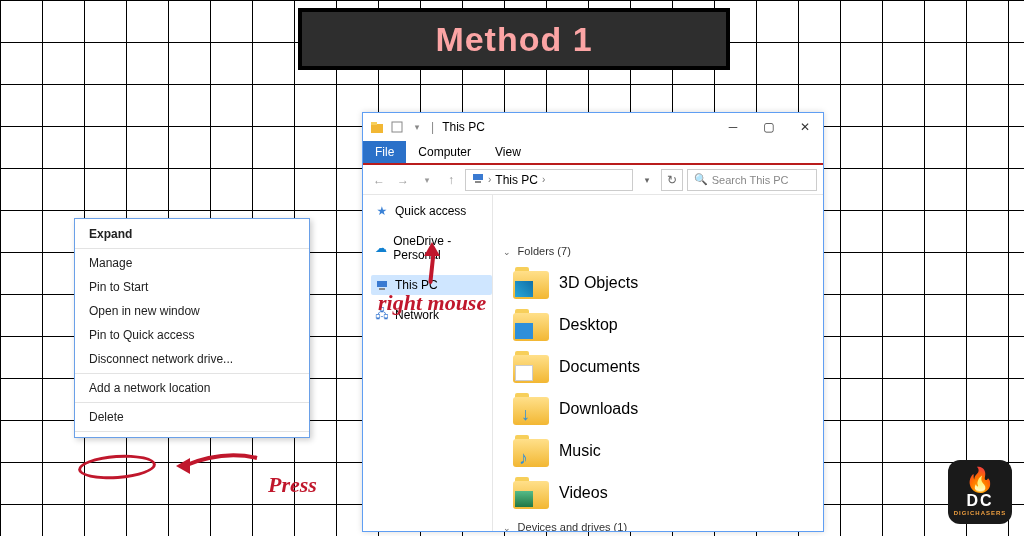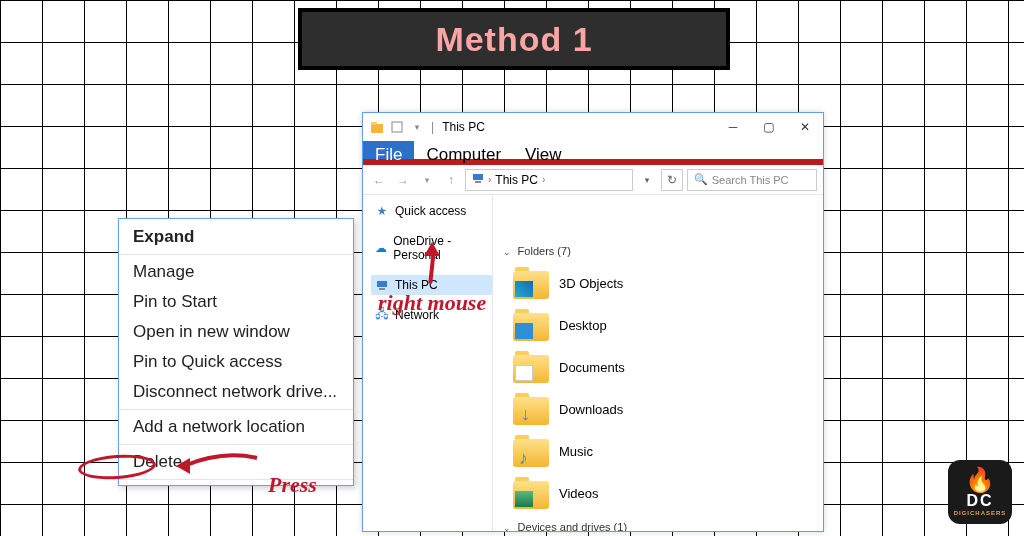--- a/index.html
+++ b/index.html
@@ -20,21 +20,21 @@
 
 .explorer { position: absolute; top: 112px; left: 362px; width: 462px; height: 420px;
   background: #fff; border: 1px solid #5f9ef3; box-shadow: 0 0 6px rgba(0,0,0,.15); }
 .titlebar { height: 28px; display: flex; align-items: center; padding: 0 6px; font-size: 12px; position: relative; }
 .titlebar .tb-icons { display: flex; gap: 4px; align-items: center; }
 .tb-icon { width: 16px; height: 16px; display: flex; align-items: center; justify-content: center; }
 .titlebar .tb-title { margin-left: 6px; }
 .win-controls { position: absolute; right: 0; top: 0; display: flex; }
 .win-btn { width: 36px; height: 28px; display: flex; align-items: center; justify-content: center; font-size: 12px; color: #333; }
 .win-btn.close { color: #333; }
-.ribbon { height: 24px; border-bottom: 6px solid #b91c1c; display: flex; font-size: 17px; }
+.ribbon { height: 24px; border-bottom: 2px solid #b91c1c; display: flex; font-size: 12px; }
 .ribbon-tab { padding: 4px 12px; }
 .ribbon-tab.file { background: #2b71c9; color: #fff; }
 .addr { height: 30px; border-bottom: 1px solid #e6e6e6; display: flex; align-items: center; gap: 4px; padding: 0 6px; font-size: 12px; }
 .nav-btn { width: 20px; height: 20px; display: flex; align-items: center; justify-content: center; color: #999; }
 .addr-box { flex: 1; height: 22px; border: 1px solid #ccc; display: flex; align-items: center; padding: 0 6px; gap: 4px; }
 .addr-box .chev { color: #777; font-size: 10px; }
 .refresh { width: 22px; height: 22px; border: 1px solid #ccc; display: flex; align-items: center; justify-content: center; color: #666; }
 .search { width: 130px; height: 22px; border: 1px solid #ccc; display: flex; align-items: center; padding: 0 6px; color: #888; gap: 4px; font-size: 11px; }
 .explorer-body { display: flex; height: calc(100% - 82px); }
 .nav-pane { width: 130px; border-right: 1px solid #e6e6e6; padding: 6px 0 6px 8px; font-size: 12px; }
@@ -43,26 +43,26 @@
 .nav-spacer { height: 10px; }
 .nav-ico { width: 14px; height: 14px; display: inline-flex; align-items: center; justify-content: center; }
 .content { flex: 1; padding: 6px 10px; font-size: 12px; overflow: hidden; }
 .sec-head { color: #333; padding: 2px 0 6px 0; font-size: 11px; margin-top: 42px; }
 .sec-head .twisty { font-size: 9px; color: #666; margin-right: 4px; }
 .folder-row { display: flex; align-items: center; gap: 10px; margin: 4px 0 10px 10px; }
 .folder-ico { width: 36px; height: 32px; position: relative; }
 .folder-ico .tab { position: absolute; top: 0; left: 2px; width: 14px; height: 5px; background: #f7cf5a; border-radius: 2px 2px 0 0; }
 .folder-ico .body { position: absolute; top: 4px; left: 0; right: 0; bottom: 0; background: linear-gradient(#ffe08a,#f2b733); border-radius: 3px; }
 .folder-ico .overlay { position: absolute; bottom: 2px; left: 2px; width: 18px; height: 16px; background: #fff; border: 1px solid #ccc; }
-.folder-row span { font-size: 13px; }
+.folder-row span { font-size: 16px; }
 .devices-head { margin-top: 6px; }
 
 
 .ctx { position: absolute; top: 218px; left: 74px; width: 236px; background: #fff;
-  border: 1px solid #6aa0e8; box-shadow: 2px 2px 6px rgba(0,0,0,.2); font-size: 17px; padding: 3px 0; margin-left: 44px; }
+  border: 1px solid #6aa0e8; box-shadow: 2px 2px 6px rgba(0,0,0,.2); font-size: 12px; padding: 3px 0; }
 .ctx .item { padding: 5px 14px; color: #222; }
 .ctx .item.bold { font-weight: 700; }
 .ctx hr { border: none; border-top: 1px solid #e3e3e3; margin: 2px 0; }
 
 
 .anno { position: absolute; color: #c0172c; font-family: Georgia, 'Times New Roman', serif; font-size: 22px; font-weight: 600; font-style: italic; }
 .arrow-up { position: absolute; width: 26px; height: 42px; }
 .arrow-up::before { content:""; position:absolute; left:10px; top:8px; width:4px; height:34px; background:#c0172c; border-radius:2px; transform:rotate(6deg);}
 .arrow-up::after { content:""; position:absolute; left:4px; top:0; width:0; height:0; border-left:8px solid transparent; border-right:8px solid transparent; border-bottom:14px solid #c0172c; }
 .arrow-left { position: absolute; width: 80px; height: 30px; }

